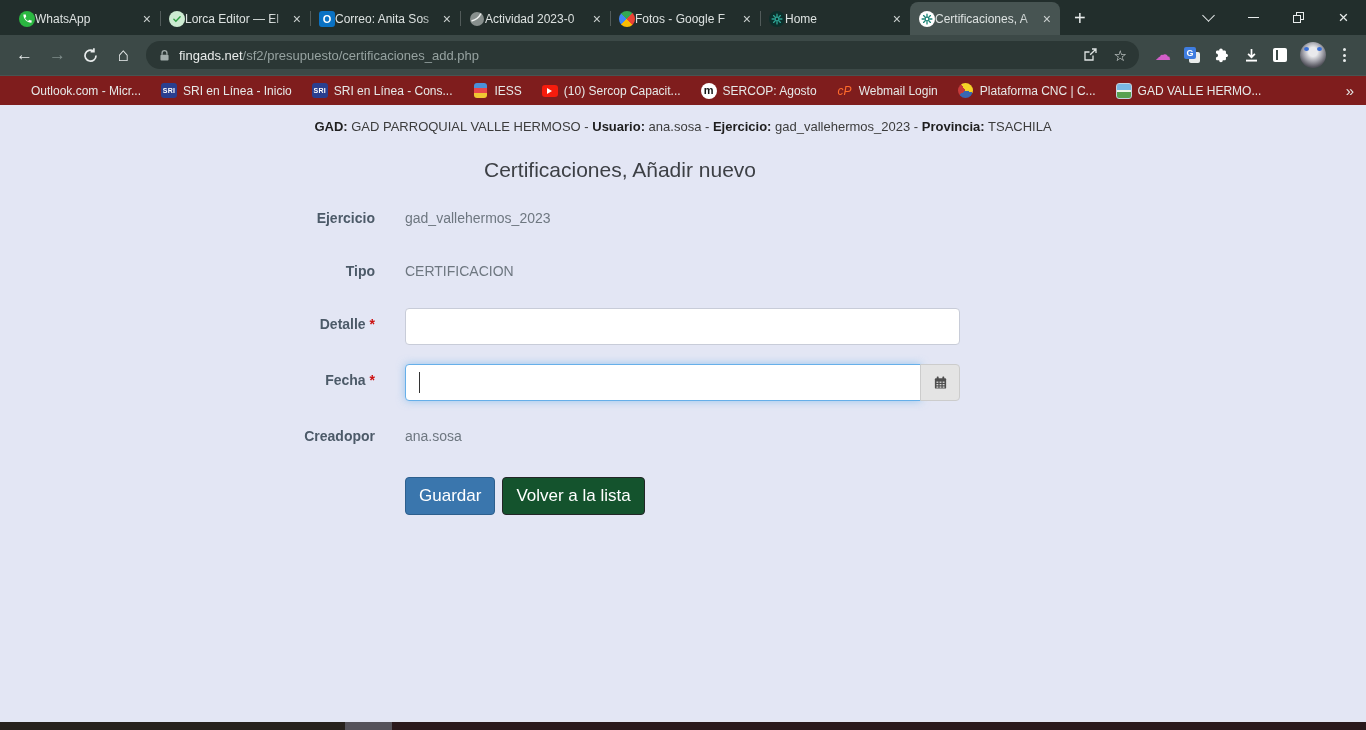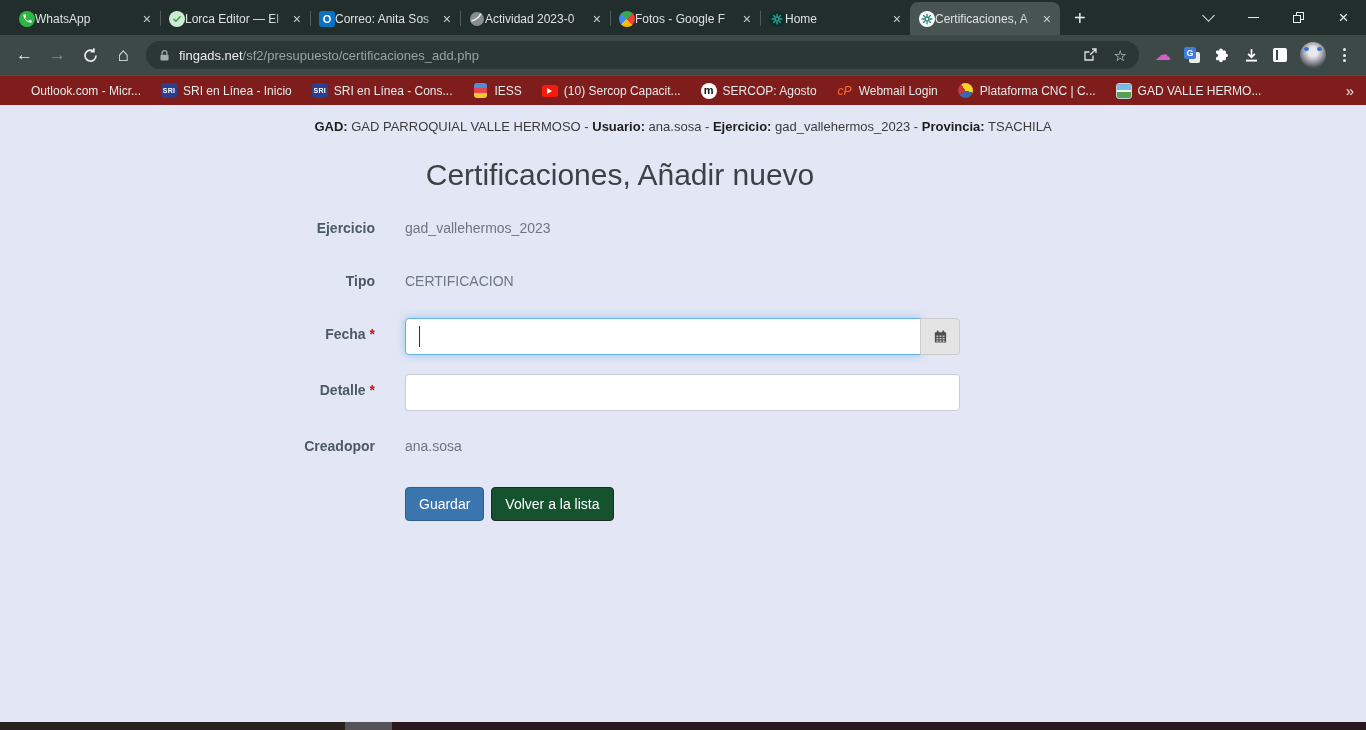--- a/index.html
+++ b/index.html
@@ -74,33 +74,33 @@
   .cpanel-badge { color:#ff6c2c; font-weight:normal; font-style:italic; font-size:12px; }
   .cnc-badge { width:15px; height:15px; border-radius:50%; background:conic-gradient(#f5d327 0 30%, #3a67b1 30% 65%, #c73a3a 65% 90%, #f5d327 90%); }
   .gad-badge { width:16px; height:16px; border-radius:3px; background:linear-gradient(180deg,#79b8e3 0 42%, #eef6e8 42% 55%, #57a04f 55%); border:1px solid #c2d2de; }
   .bm-overflow { margin-left:auto; color:#e6e9e8; font-size:15px; }
 
   
   .page { height:617px; background:#e3e6f4; }
   .page-header { text-align:center; padding-top:14px; font-size:13px; color:#3c3c3c; white-space:pre; }
   .page-header b { color:#1e1e1e; }
   .content { width:680px; margin-left:280px; }
-  .page-title { font-size:30px; font-weight:400; color:#3d4045; text-align:center; margin:24px 0 20px; }
+  .page-title { font-size:21px; font-weight:400; color:#3d4045; text-align:center; margin:24px 0 20px; }
   .form-row { display:flex; margin-bottom:19px; min-height:34px; }
   .form-label { width:95px; text-align:right; font-weight:bold; color:#4c5a68; font-size:14px; padding-top:8px; flex:none; }
   .req { color:#cc1111; font-weight:bold; }
   .form-field { margin-left:30px; width:555px; }
   .static-value { padding-top:8px; color:#6e7780; font-size:14px; }
   .form-input { width:100%; height:37px; border:1px solid #c8ccd8; border-radius:4px; font-size:14px; padding:6px 12px; color:#555; font-family:inherit; background:#fff; outline:none; }
   .input-group { display:flex; width:555px; position:relative; }
   .input-group .form-input { flex:1; border-radius:4px 0 0 4px; border:1px solid #66afe9; box-shadow:0 0 8px rgba(102,175,233,.6); }
   .caret-line { position:absolute; left:14px; top:8px; width:1px; height:21px; background:#333; }
   .addon { width:40px; height:37px; background:#e4e4e4; border:1px solid #ccc; border-left-color:#ccc; border-radius:0 4px 4px 0; margin-left:-1px; display:flex; align-items:center; justify-content:center; }
   .btn-row { margin-left:125px; display:flex; gap:7px; margin-top:23px; }
-  .btn { font-size:14px; font-family:inherit; padding:8px 13px; border-radius:4px; color:#fff; cursor:pointer; }
+  .btn { font-size:17px; font-family:inherit; padding:8px 13px; border-radius:4px; color:#fff; cursor:pointer; }
   .btn-save { background:#3a76ad; border:1px solid #2d5f8d; }
   .btn-back { background:#14532d; border:1px solid #232627; }
 
   
   .bottom-strip { height:8px; display:flex; }
   .bottom-strip .seg1 { width:345px; background:#27221d; }
   .bottom-strip .seg2 { width:47px; background:#55525a; }
   .bottom-strip .seg3 { flex:1; background:#2a191c; }
 </style>
 </head>
@@ -319,20 +319,27 @@
       <div class="form-field">
           <div class="static-value">gad_vallehermos_2023</div>
         </div>
     </div>
 
     <div class="form-row">
       <div class="form-label">Tipo</div>
       <div class="form-field">
           <div class="static-value">CERTIFICACION</div>
         </div>
+    </div>
+
+    <div class="form-row">
+      <div class="form-label"><span>Detalle</span> <span class="req">*</span></div>
+      <div class="form-field">
+        <input class="form-input" value="" style="">
+      </div>
     </div>
 
     <div class="form-row">
       <div class="form-label"><span>Fecha</span> <span class="req">*</span></div>
       <div class="form-field">
         <div class="input-group">
           <input class="form-input" value="" style="">
           <span class="caret-line"></span>
           <button class="addon">
             <svg width="15" height="15" viewBox="0 0 16 16">
@@ -350,27 +357,20 @@
                   <rect x="7" y="12.2" width="2" height="1.4"></rect>
                   <rect x="10.3" y="12.2" width="2" height="1.4"></rect>
                 </g>
               </svg>
           </button>
         </div>
       </div>
     </div>
 
     <div class="form-row">
-      <div class="form-label"><span>Detalle</span> <span class="req">*</span></div>
-      <div class="form-field">
-        <input class="form-input" value="" style="">
-      </div>
-    </div>
-
-    <div class="form-row">
       <div class="form-label">Creadopor</div>
       <div class="form-field">
           <div class="static-value">ana.sosa</div>
         </div>
     </div>
 
     <div class="btn-row">
       <button class="btn btn-save">Guardar</button>
       <button class="btn btn-back">Volver a la lista</button>
     </div>

